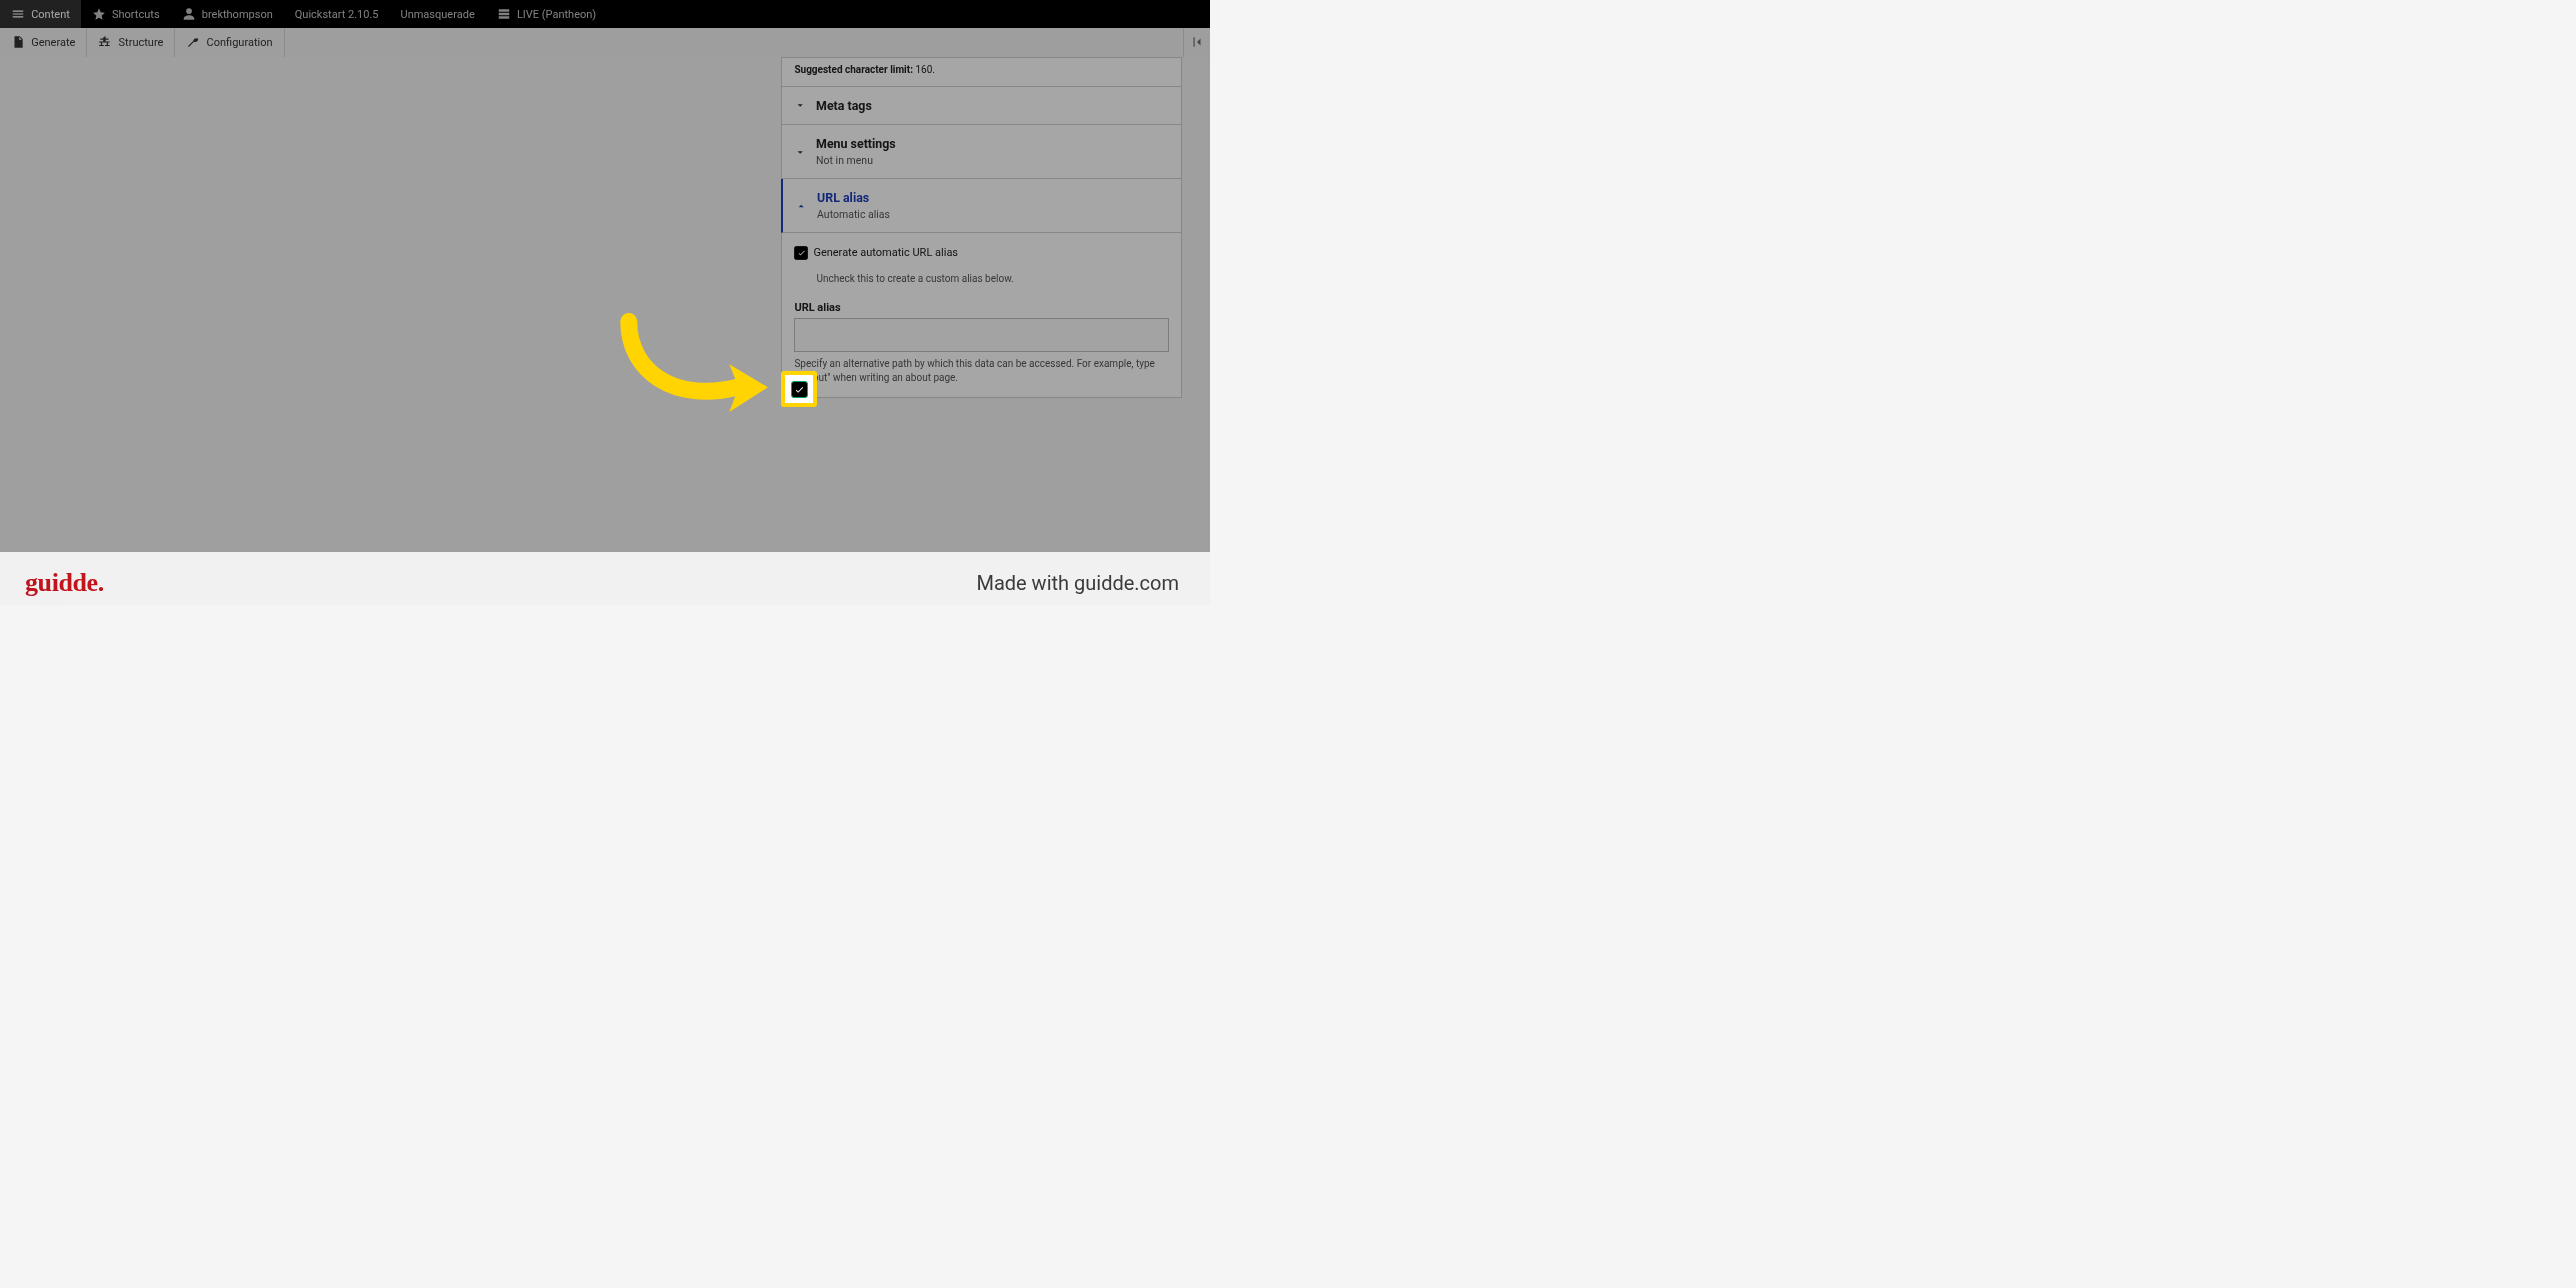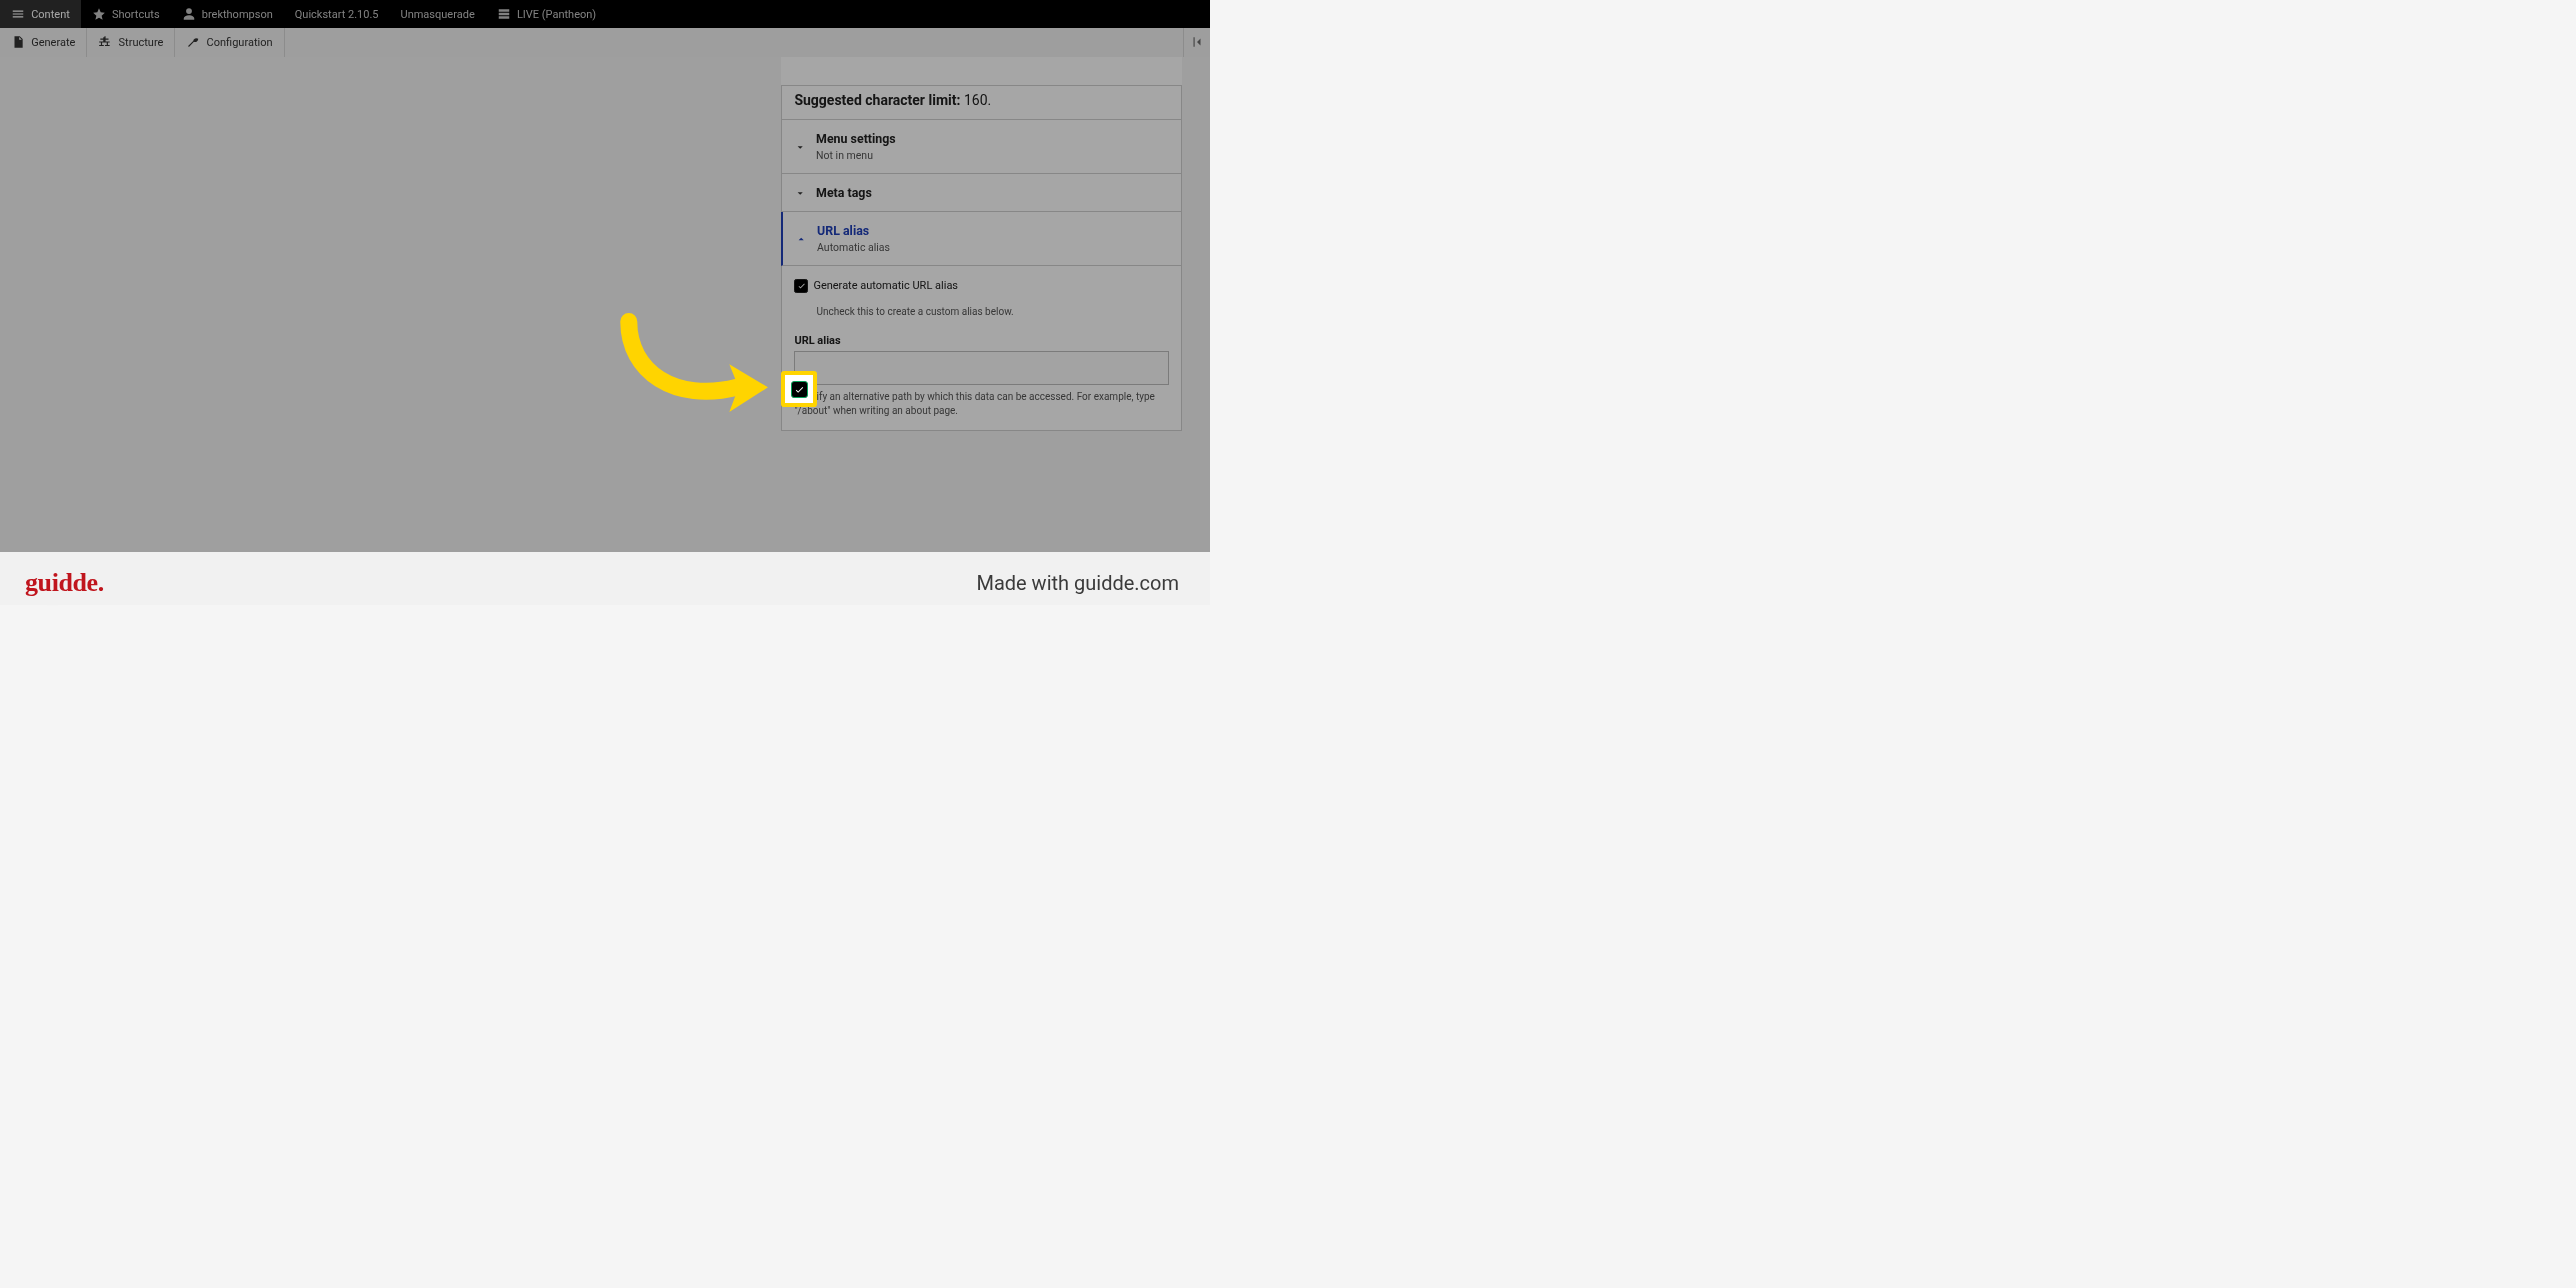--- a/index.html
+++ b/index.html
@@ -31,21 +31,21 @@
   .panel { border:0.8px solid #cfcfcf; border-top:none; }
   .panel:first-child { border-top:0.8px solid #cfcfcf; }
 
   .panel-head { display:flex; align-items:center; gap:9.3px; padding:11px 12.4px; cursor:pointer; }
   .panel-head .chev { width:12.4px; height:12.4px; flex:0 0 12.4px; }
   .panel-title { font-size:12.4px; font-weight:700; color:#222; }
   .panel-sub { font-size:10.5px; color:#555; margin-top:3.1px; }
   .panel-head.active .panel-title { color:#1f3fb8; }
   .panel.active { border-left:2.3px solid #1f3fb8; }
 
-  .char-limit-row { padding:6.2px 12.4px 11px; font-size:14px; color:#222; border:0.8px solid #cfcfcf;margin-top:28px; }
+  .char-limit-row { padding:6.2px 12.4px 11px; font-size:10px; color:#222; border:0.8px solid #cfcfcf; }
   .char-limit-row b { font-weight:700; }
 
   .panel-body { padding:12.4px; border-left:0.8px solid #cfcfcf; border-right:0.8px solid #cfcfcf; border-bottom:0.8px solid #cfcfcf; background:#fff; }
   .chk-label { font-size:11px; color:#222; margin-left:5px; }
   .chk-desc { font-size:10px; color:#555; margin-top:13px; margin-left:22px; }
   .chk-row { display:flex; align-items:center; }
   .checkbox { width:14px; height:14px; border:0.8px solid #222; border-radius:2.3px; background:#000; display:inline-flex; align-items:center; justify-content:center; }
   .checkbox svg { fill:#fff; width:9.3px; height:9.3px; }
 
   .field-label { font-size:11px; font-weight:700; color:#222; margin-top:17px; }
@@ -160,35 +160,35 @@
         <span>160.</span>
       </div>
 
       <div class="panel">
         <div class="panel-head">
           <span class="chev">
             <svg viewBox="0 0 24 24" width="12.4" height="12.4">
                 <path fill="#333" d="M7 10l5 5 5-5z"></path>
               </svg>
           </span>
-          <div>
-            <div class="panel-title">Menu settings</div>
-            <div class="panel-sub">Not in menu</div>
-          </div>
+          <div class="panel-title">Meta tags</div>
         </div>
       </div>
 
       <div class="panel">
         <div class="panel-head">
           <span class="chev">
             <svg viewBox="0 0 24 24" width="12.4" height="12.4">
                 <path fill="#333" d="M7 10l5 5 5-5z"></path>
               </svg>
           </span>
-          <div class="panel-title">Meta tags</div>
+          <div>
+            <div class="panel-title">Menu settings</div>
+            <div class="panel-sub">Not in menu</div>
+          </div>
         </div>
       </div>
 
 
 
       <div class="panel active">
         <div class="panel-head active">
           <span class="chev">
             <svg viewBox="0 0 24 24" width="12.4" height="12.4">
                 <path fill="#1f3fb8" d="M7 14l5-5 5 5z"></path>

